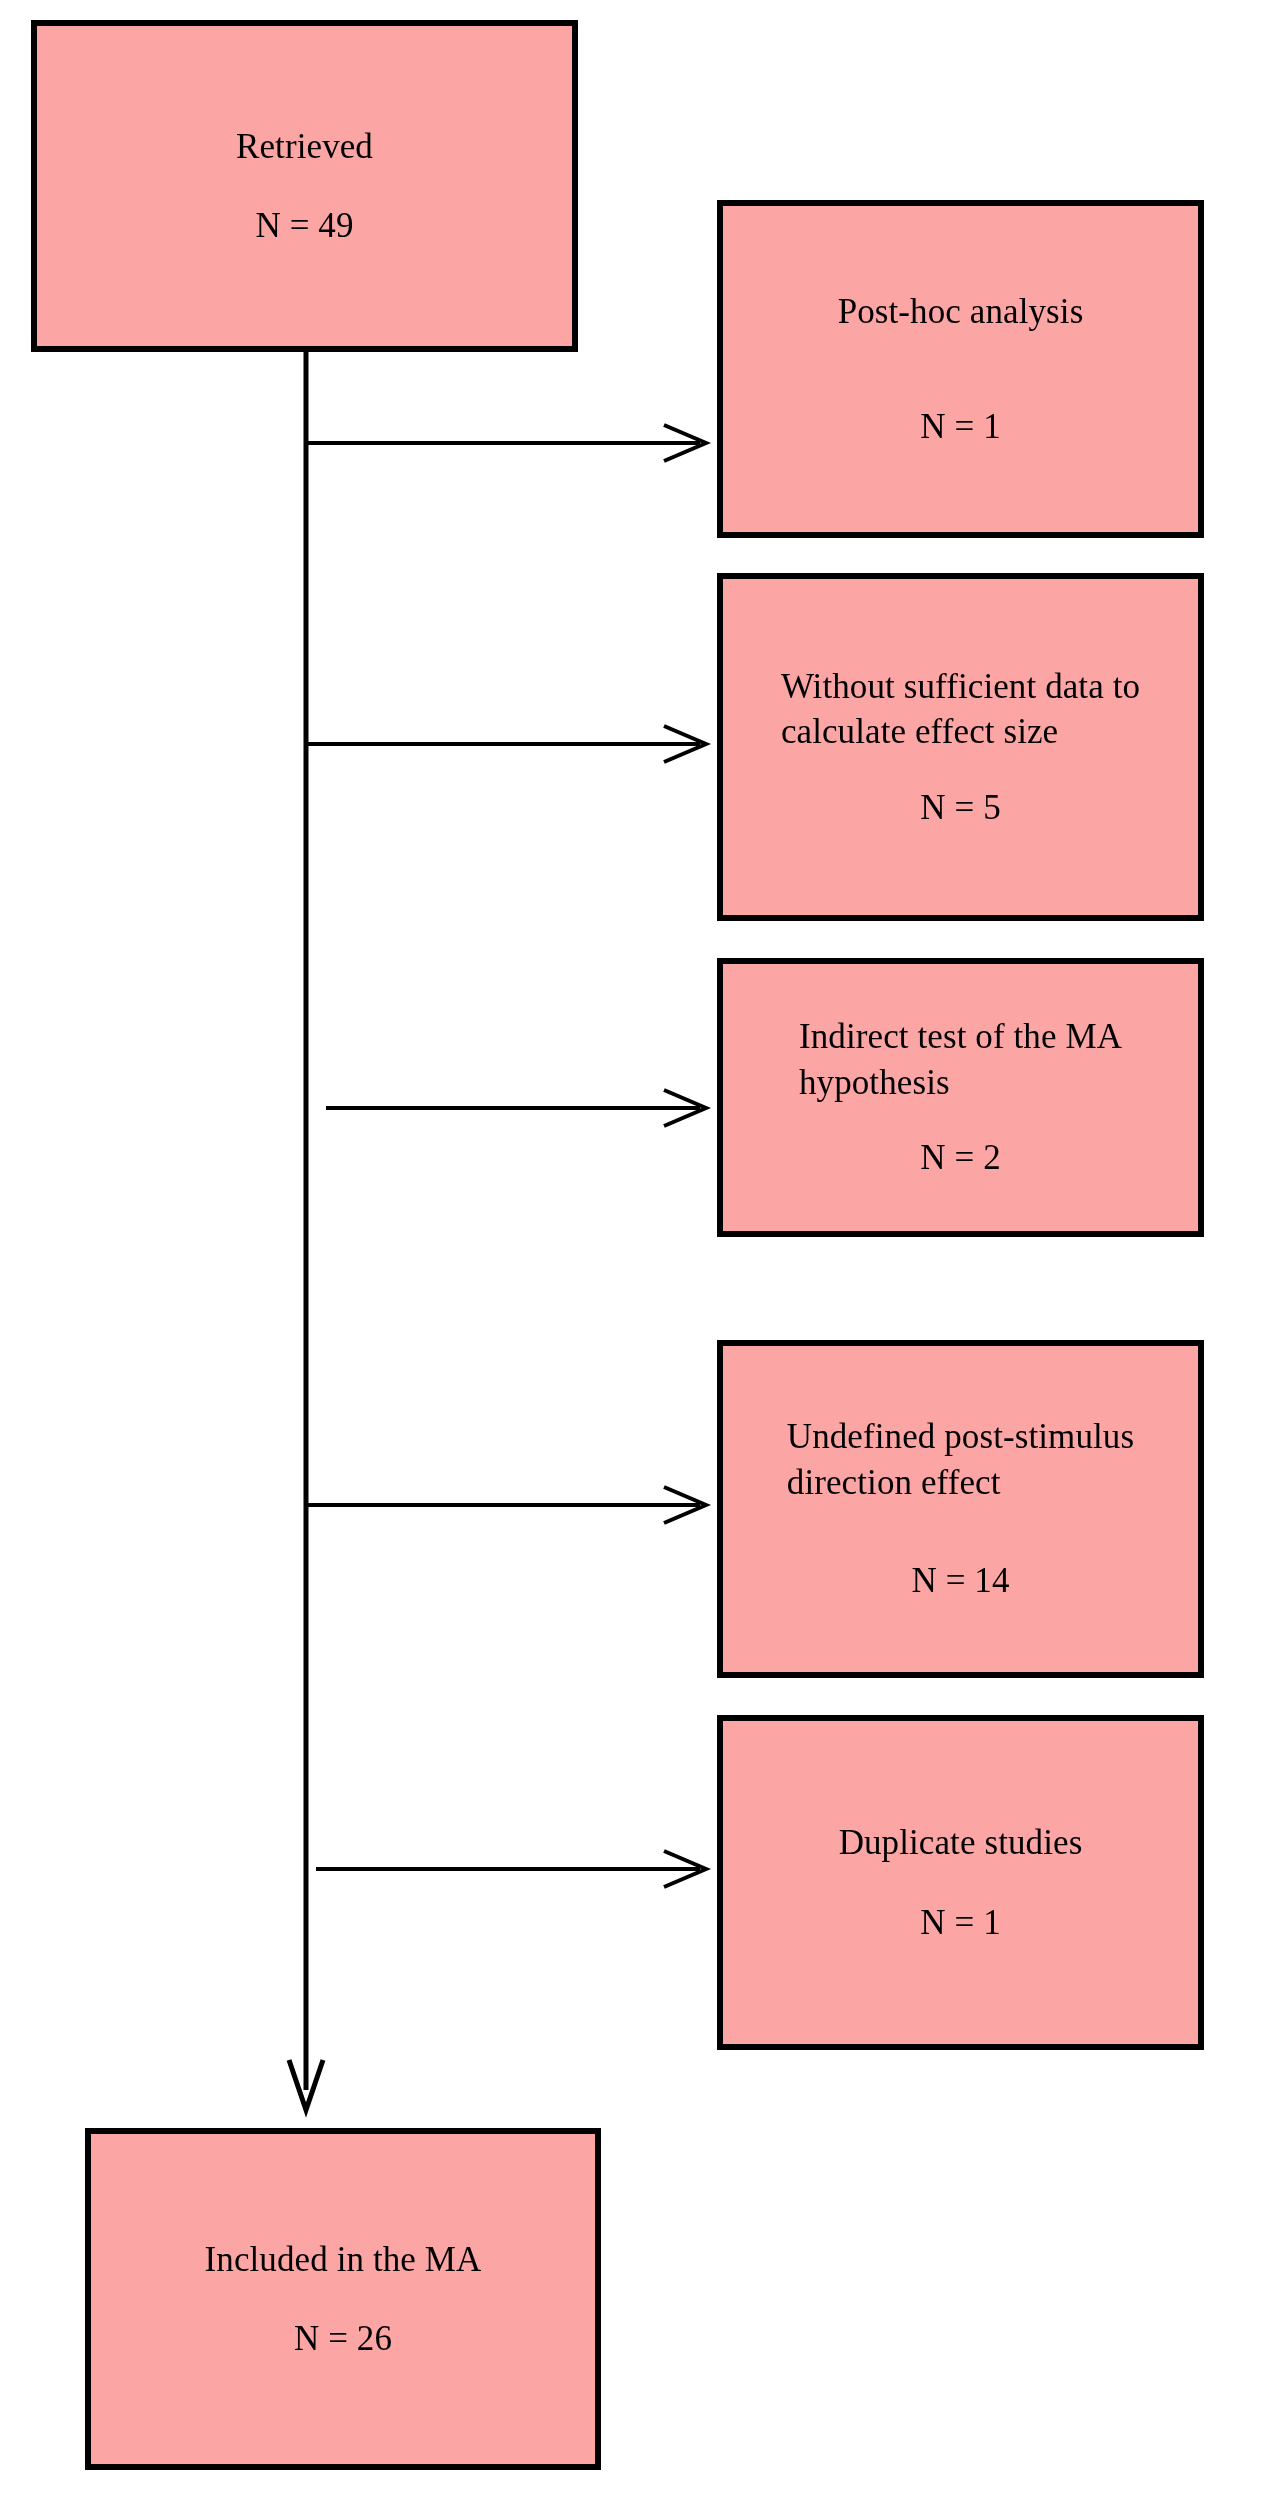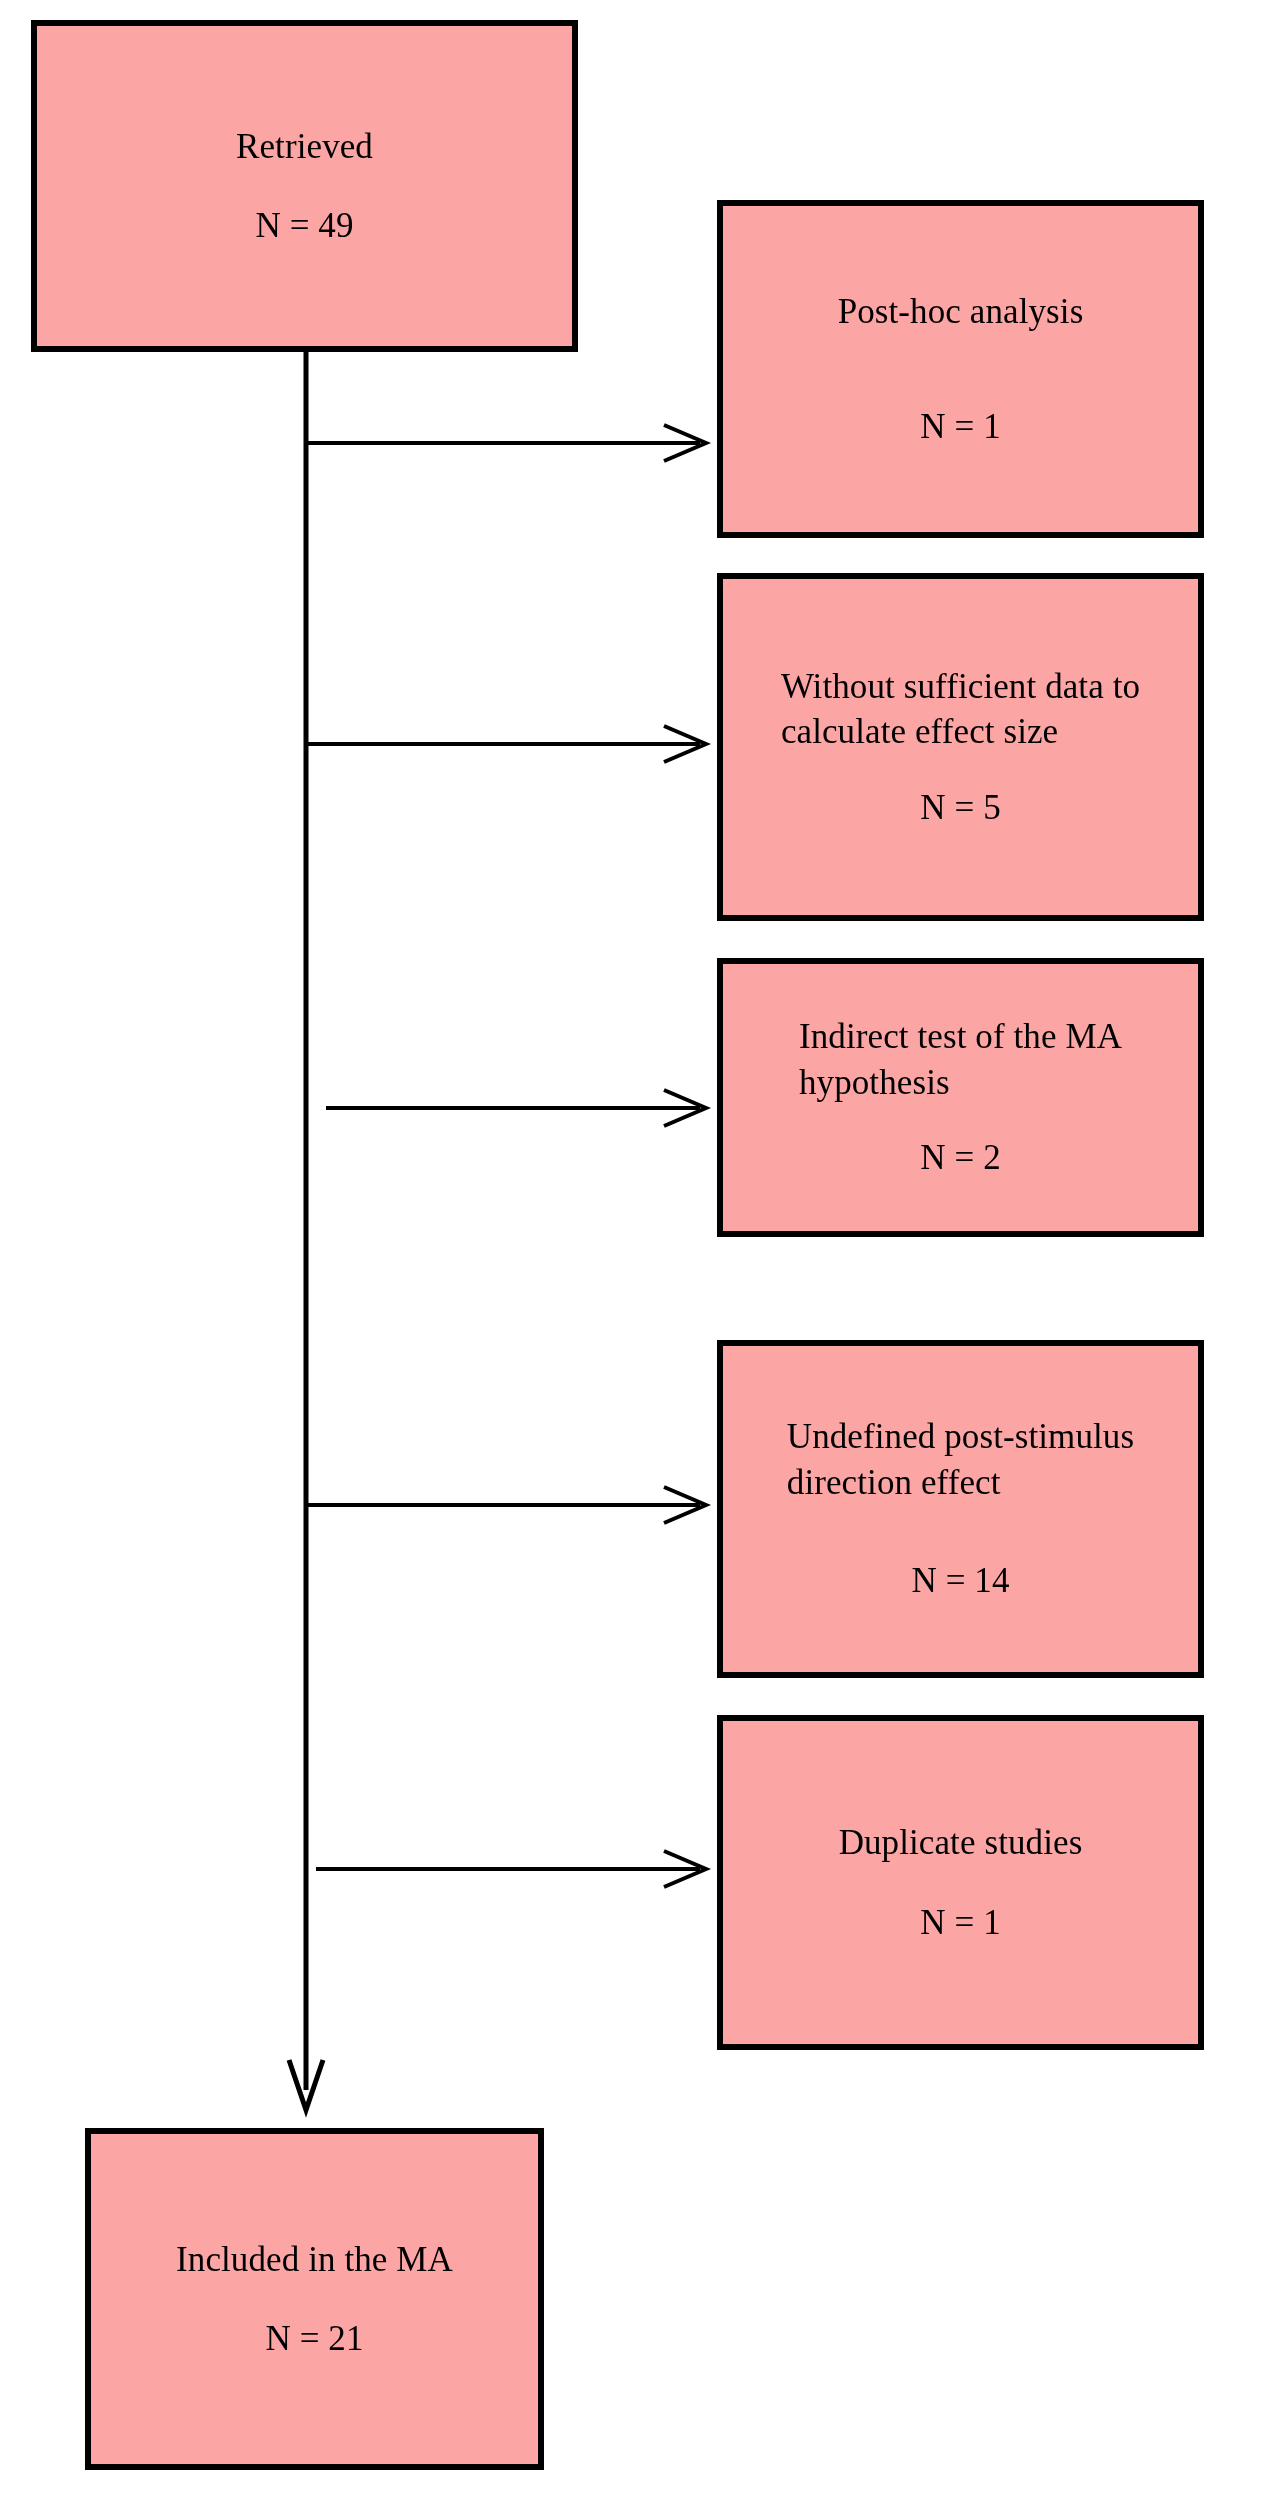--- a/index.html
+++ b/index.html
@@ -106,18 +106,18 @@
     <div class="box-label">Undefined post‑stimulus
 direction effect</div>
     <div class="box-count tight">N = 14</div>
   </div>
 
   <div class="flow-box" style="left:717px; top:1715px; width:487px; height:335px;">
     <div class="box-label">Duplicate studies</div>
     <div class="box-count">N = 1</div>
   </div>
 
-  <div class="flow-box" style="left:85px; top:2128px; width:459px; height:342px;">
+  <div class="flow-box" style="left:85px; top:2128px; width:516px; height:342px;">
     <div class="box-label">Included in the MA</div>
-    <div class="box-count">N = 21</div>
+    <div class="box-count">N = 26</div>
   </div>
 
 </div>
 
 </body></html>

